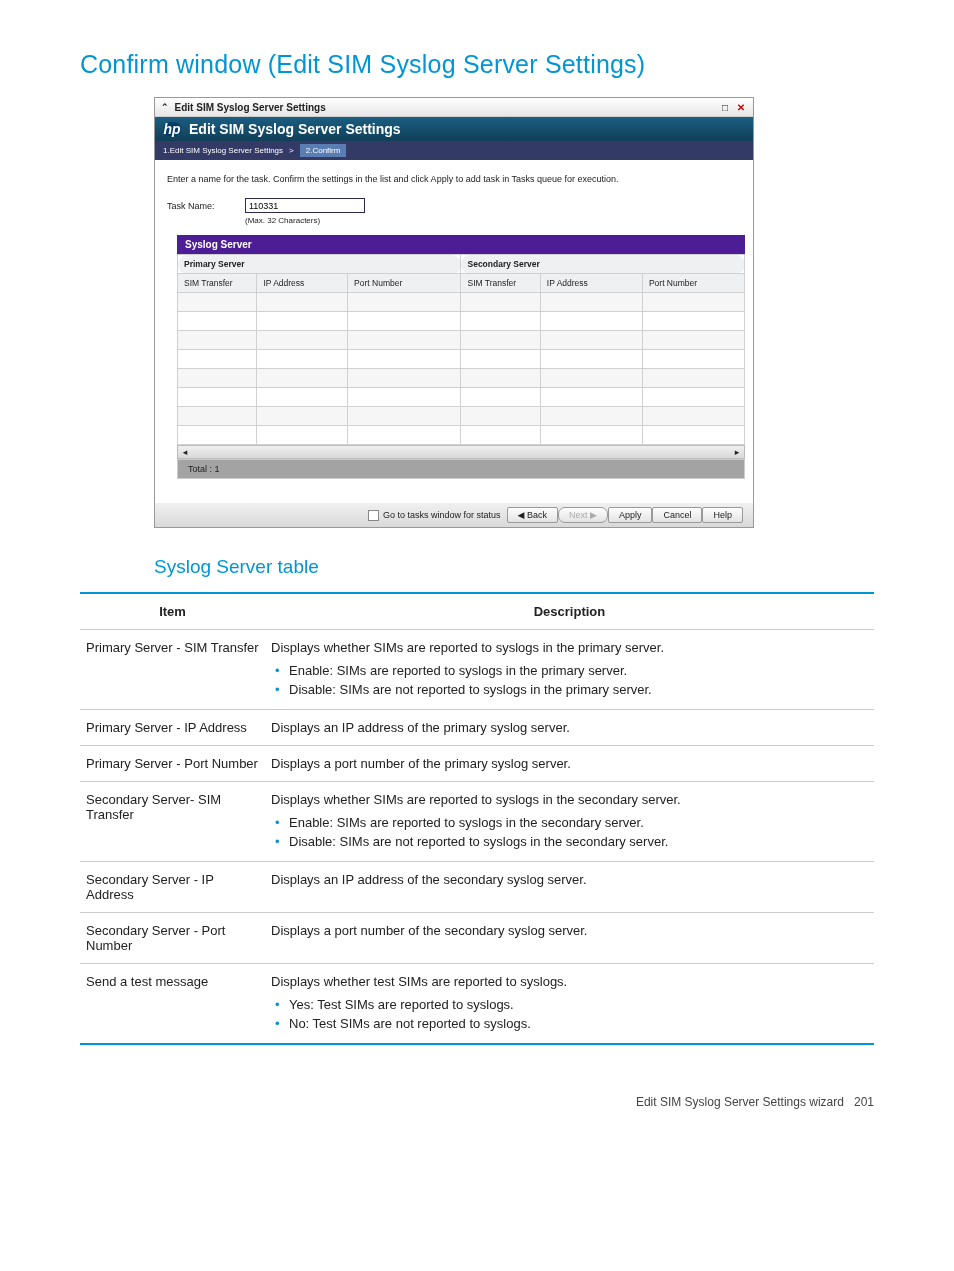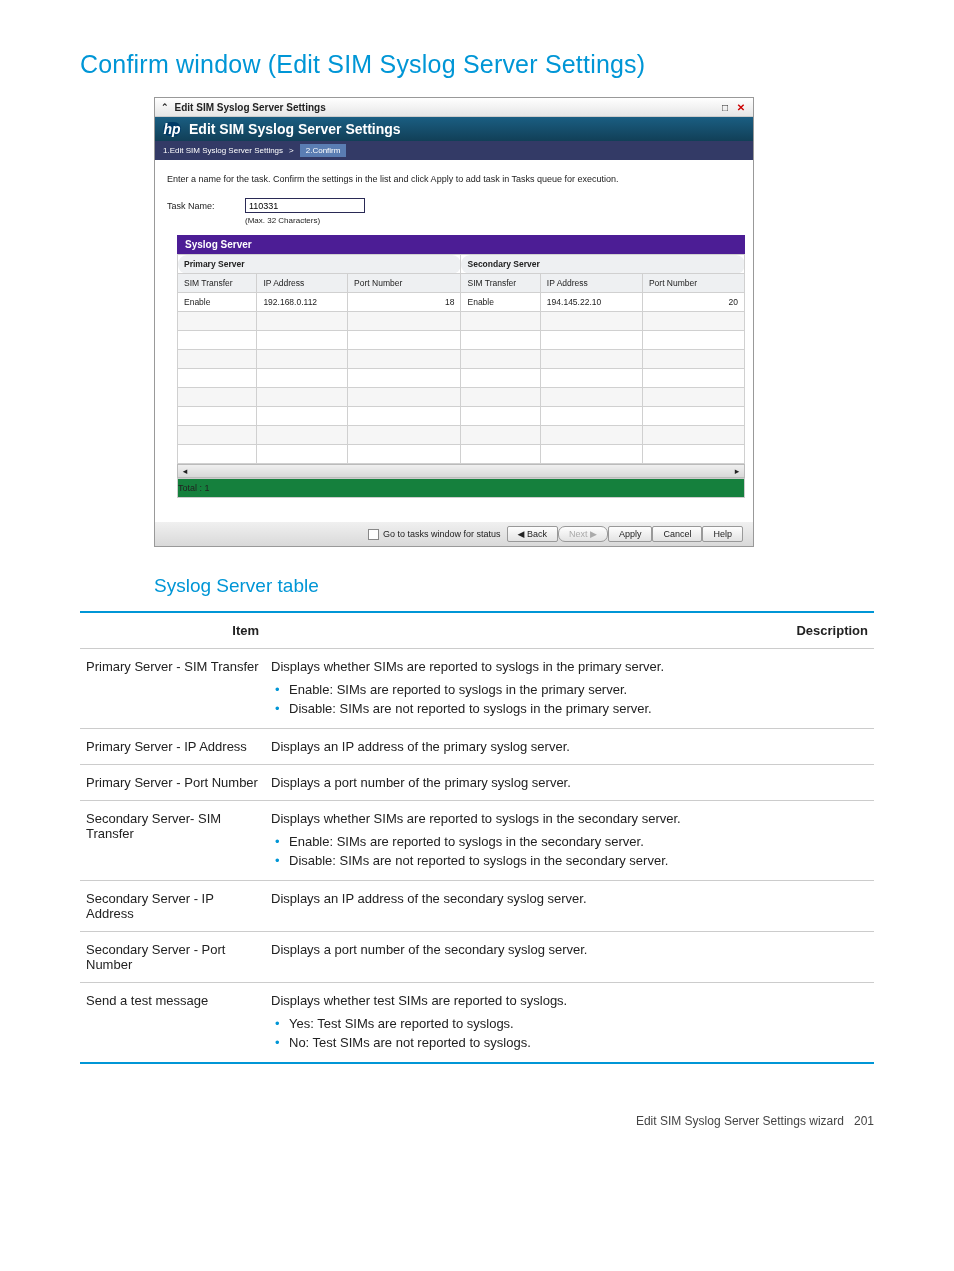--- a/index.html
+++ b/index.html
@@ -106,23 +106,23 @@
     justify-content: space-between;
     height: 14px;
     background: linear-gradient(#f0f0f0,#d8d8d8);
     border: 1px solid #bbb;
     margin: 0 8px 0 22px;
     font-size: 9px;
   }
   .hscroll .sbtn { width: 14px; text-align: center; cursor: pointer; }
   .totalbar {
     margin: 0 8px 0 22px;
-    background: #15803d;
+    background: #a3a3a3;
     border: 1px solid #ccc;
-    padding: 4px 0;
+    padding: 4px 10px;
     font-size: 9px;
   }
   .footerbar {
     margin-top: 24px;
     background: linear-gradient(#f0f0f0,#d9d9d9);
     padding: 4px 10px;
     display: flex;
     align-items: center;
     justify-content: flex-end;
   }
@@ -138,21 +138,21 @@
   }
   .fbtn.disabled { color: #aaa; cursor: default; border-radius: 7px; }
   
   table.desc {
     width: 100%;
     border-collapse: collapse;
     font-size: 13px;
     border-top: 2px solid #0096d6;
   }
   table.desc th {
-    text-align: right;
+    text-align: center;
     font-weight: bold;
     padding: 10px 6px;
     border-bottom: 1px solid #ccc;
   }
   table.desc td {
     vertical-align: top;
     padding: 10px 6px;
     border-bottom: 1px solid #ccc;
   }
   table.desc td.item { width: 185px; }
@@ -224,28 +224,20 @@
         <tr>
           <th>SIM Transfer</th>
           <th>IP Address</th>
           <th>Port Number</th>
           <th>SIM Transfer</th>
           <th>IP Address</th>
           <th>Port Number</th>
         </tr>
       </thead>
       <tbody>
-        <tr>
-          <td>Enable</td>
-          <td>192.168.0.112</td>
-          <td class="num">18</td>
-          <td>Enable</td>
-          <td>194.145.22.10</td>
-          <td class="num">20</td>
-        </tr>
         <tr class="alt">
             <td>&nbsp;</td>
             <td></td>
             <td></td>
             <td></td>
             <td></td>
             <td></td>
           </tr>
         <tr>
             <td>&nbsp;</td>

